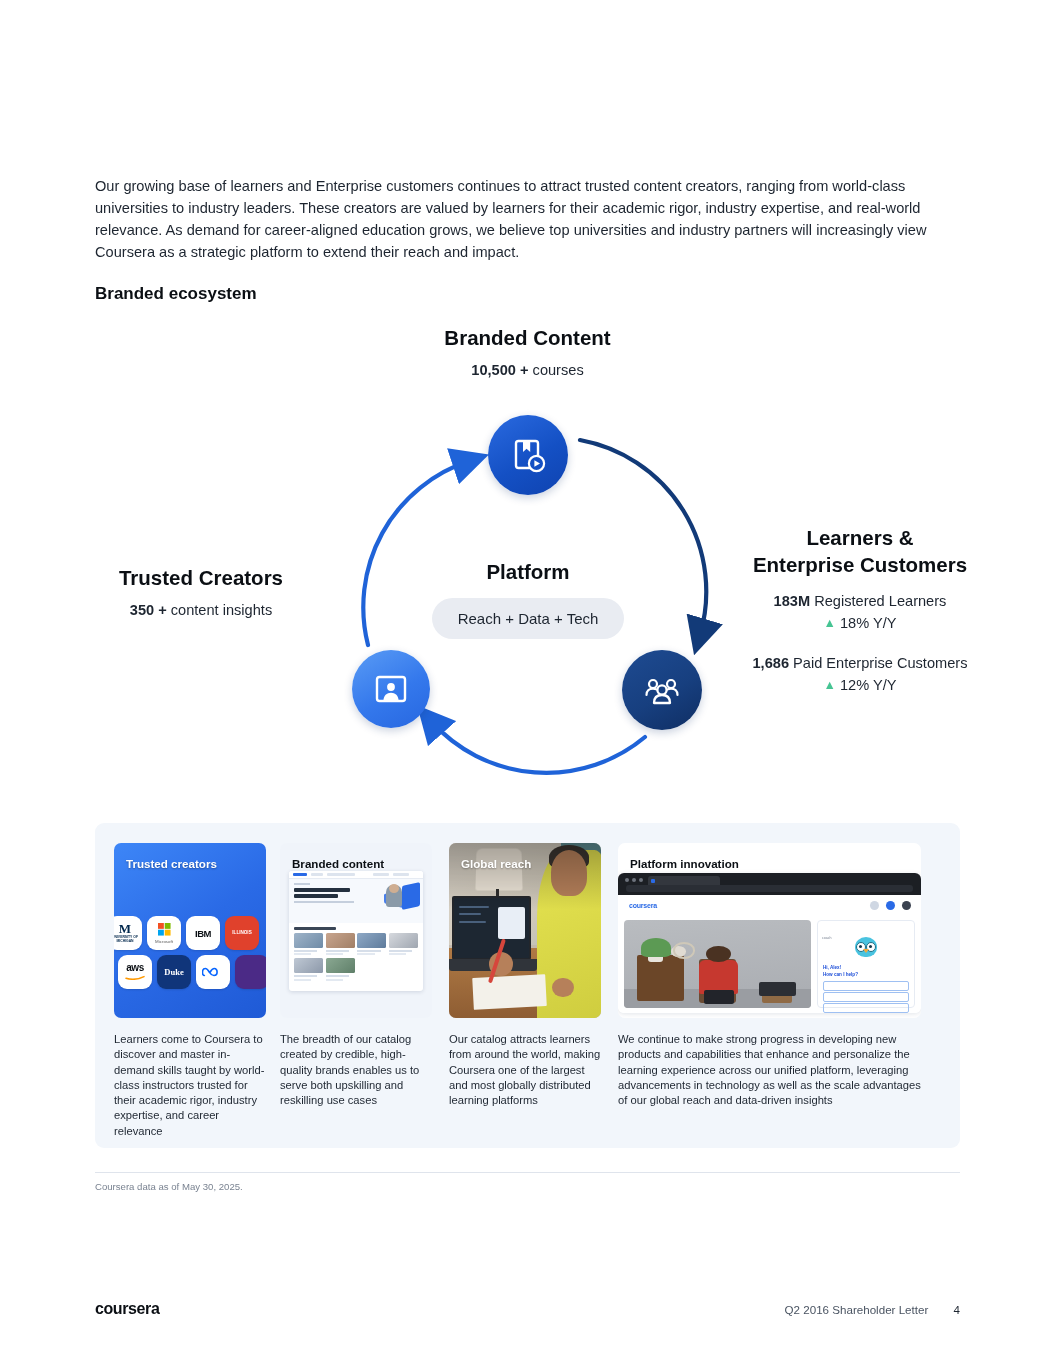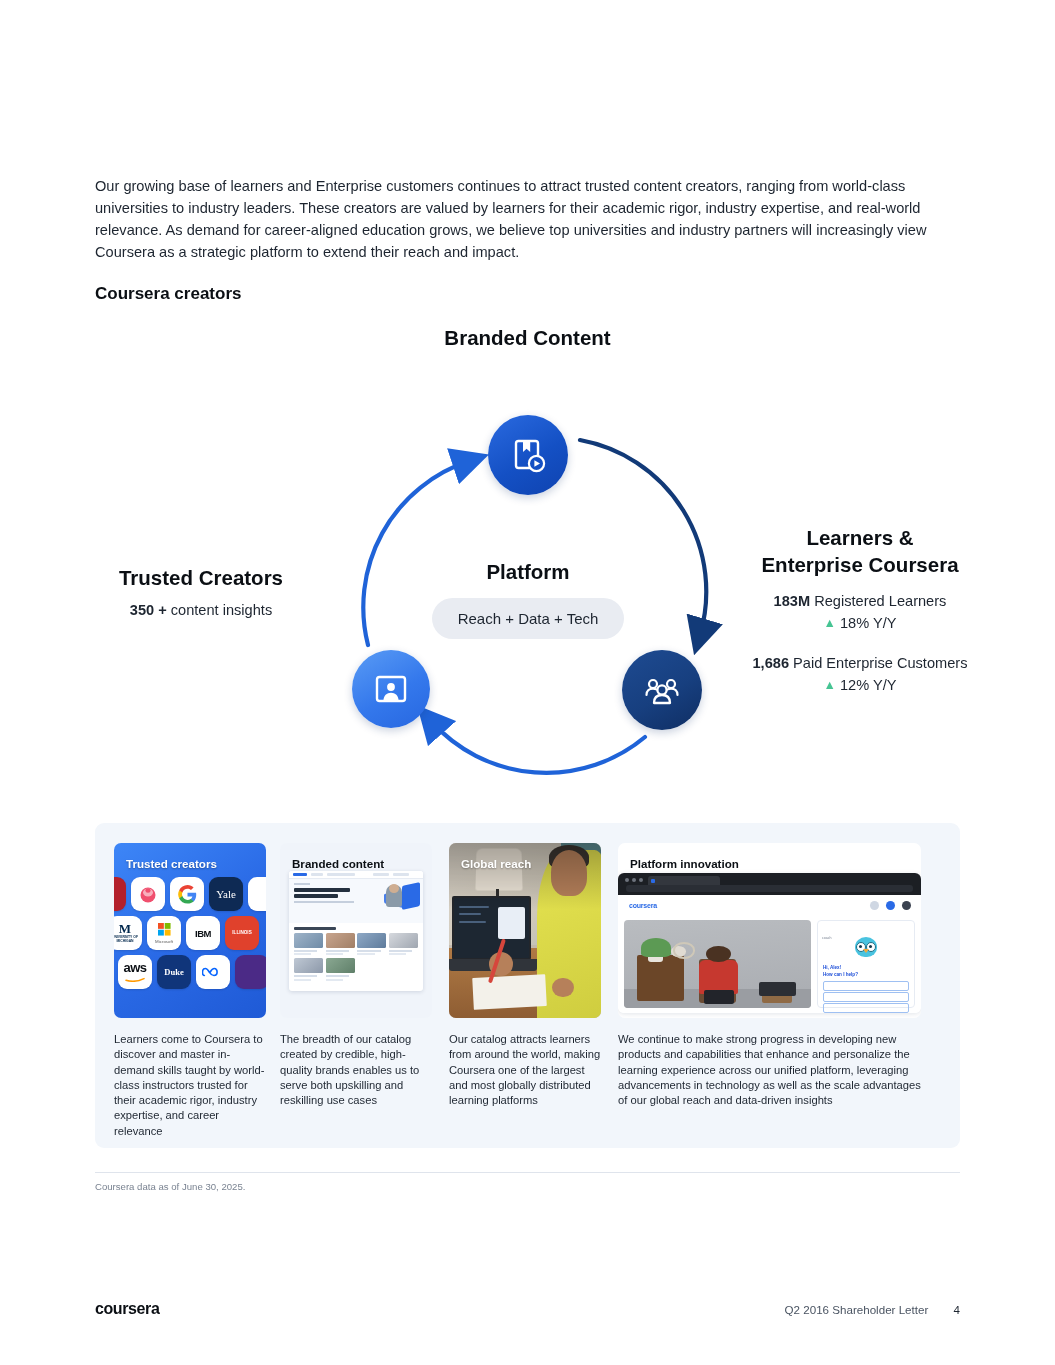--- a/index.html
+++ b/index.html
@@ -102,21 +102,21 @@
   }
   .lg.navy{background:#0e2a54;color:#fff;}
   .lg.red{background:#e0412c;color:#fff;}
   .lg.maroon{background:#b3202b;}
   .lg.purple{background:#4b2a86;}
   .lg.dblue{background:#10357a;color:#fff;}
   .lg .yale{font-family:"Liberation Serif",serif;font-size:11px;font-weight:normal;}
   .lg .duke{font-family:"Liberation Serif",serif;font-size:8.5px;color:#fff;line-height:8px;}
   .lg .ibm{font-size:9.5px;letter-spacing:-0.4px;font-weight:bold;}
   .lg .ill{font-size:4.6px;line-height:6px;text-align:center;font-weight:bold;}
-  .lg .aws{font-size:13px;font-weight:bold;letter-spacing:-0.5px;}
+  .lg .aws{font-size:10px;font-weight:bold;letter-spacing:-0.5px;}
   .lg .msname{font-size:4.4px;margin-top:1px;color:#5a5a5a;font-weight:normal;}
 
   
   .shotwrap{position:absolute;inset:0;background:#f0f4fa;
     display:flex;align-items:center;justify-content:center;}
   .shot{width:134px;height:120px;background:#fff;border-radius:3px;
     box-shadow:0 1px 4px rgba(10,30,70,.14);overflow:hidden;position:relative;}
   .shot .nav{height:7px;background:#fff;border-bottom:1px solid #e6ebf3;position:relative;}
   .shot .nav .brand{position:absolute;left:4px;top:2px;width:14px;height:3px;background:#2a6ae6;border-radius:1px;}
   .shot .nav .pill{position:absolute;top:2px;height:3px;background:#dde4ee;border-radius:1px;}
@@ -205,21 +205,21 @@
   .brand{position:absolute;left:95px;top:1300px;font-size:16px;font-weight:bold;color:#0b0f14;letter-spacing:-0.4px;}
   .foot-right{position:absolute;right:95px;top:1303px;font-size:11.6px;color:#4a5462;}
   .foot-right .pg{display:inline-block;margin-left:22px;color:#1d2530;}
 </style>
 </head>
 <body>
 
 <div class="page">
 
   <p class="intro">Our growing base of learners and Enterprise customers continues to attract trusted content creators, ranging from world-class universities to industry leaders. These creators are valued by learners for their academic rigor, industry expertise, and real-world relevance. As demand for career-aligned education grows, we believe top universities and industry partners will increasingly view Coursera as a strategic platform to extend their reach and impact.</p>
-  <h2 class="section-title">Coursera creators</h2>
+  <h2 class="section-title">Branded ecosystem</h2>
 
   <div class="diagram">
 
     <svg class="arcs" viewBox="0 0 1055 490">
       <defs>
         <marker id="ahA" markerWidth="9" markerHeight="9" refX="4" refY="4.5" orient="auto">
           <path d="M0,0 L9,4.5 L0,9 Z" fill="#1f63d8"></path>
         </marker>
         <marker id="ahB" markerWidth="9" markerHeight="9" refX="4" refY="4.5" orient="auto">
           <path d="M0,0 L9,4.5 L0,9 Z" fill="#123a78"></path>
@@ -259,30 +259,31 @@
         <path d="M4.5,25 C4.5,20.7 7.4,18.6 11,18.6 C12.3,18.6 13.4,18.9 14.3,19.4" fill="none" stroke="#fff" stroke-width="2.2" stroke-linecap="round"></path>
         <circle cx="29" cy="14" r="4" fill="none" stroke="#fff" stroke-width="2.2"></circle>
         <path d="M35.5,25 C35.5,20.7 32.6,18.6 29,18.6 C27.7,18.6 26.6,18.9 25.7,19.4" fill="none" stroke="#fff" stroke-width="2.2" stroke-linecap="round"></path>
         <circle cx="20" cy="20" r="4.6" fill="none" stroke="#fff" stroke-width="2.3"></circle>
         <path d="M12,33 C12,27.4 15.5,25 20,25 C24.5,25 28,27.4 28,33 Z" fill="none" stroke="#fff" stroke-width="2.3" stroke-linejoin="round"></path>
       </svg>
     </div>
 
     <div class="lbl lbl-branded">
       <div class="head">Branded Content</div>
+      <div class="sub"><b>10,500 +</b><span> courses</span></div>
     </div>
 
     <div class="lbl lbl-creators">
       <div class="head">Trusted Creators</div>
       <div class="sub"><b>350 +</b><span> content insights</span></div>
     </div>
 
     <div class="lbl lbl-learners">
       <div class="head">Learners &amp;</div>
-      <div class="head">Enterprise Coursera</div>
+      <div class="head">Enterprise Customers</div>
       <div class="sub">
         <div class="stat-line">
           <b>183M</b><span> Registered Learners</span>
         </div>
         <div class="stat-line yy">
           <span class="up">▲</span>
           <span>18% Y/Y</span>
         </div>
         <div class="stat-gap"></div>
         <div class="stat-line">
@@ -299,42 +300,20 @@
       <div class="platform-head">Platform</div>
       <div class="platform-pill">Reach + Data + Tech</div>
     </div>
   </div>
 
   <div class="band">
 
     <div class="card c1">
       <div class="thumb thumb-h">
         <div class="logogrid">
-          <div class="row" style="left:-22px;top:34px;">
-            <div class="lg maroon"></div>
-            <div class="lg">
-              <svg width="20" height="20" viewBox="0 0 20 20">
-                <circle cx="10" cy="11" r="7.5" fill="#f04f6e"></circle>
-                <ellipse cx="10" cy="8.5" rx="5" ry="4" fill="#fff" opacity=".55"></ellipse>
-                <ellipse cx="10" cy="6.5" rx="2.6" ry="2.2" fill="#f04f6e"></ellipse>
-              </svg>
-            </div>
-            <div class="lg">
-              <svg width="19" height="19" viewBox="0 0 24 24">
-                <path fill="#4285F4" d="M23 12.2c0-.8-.1-1.6-.2-2.3H12v4.5h6.2c-.3 1.5-1.1 2.7-2.4 3.5v2.9h3.9C21.9 18.7 23 15.8 23 12.2z"></path>
-                <path fill="#34A853" d="M12 23.5c3.2 0 5.9-1.1 7.8-2.9l-3.9-2.9c-1.1.7-2.4 1.1-3.9 1.1-3 0-5.6-2-6.5-4.8H1.5v3C3.4 20.8 7.4 23.5 12 23.5z"></path>
-                <path fill="#FBBC05" d="M5.5 14c-.2-.7-.4-1.4-.4-2.2s.1-1.5.4-2.2v-3H1.5C.7 8.2.2 10 .2 11.8s.5 3.6 1.3 5.2l4-3z"></path>
-                <path fill="#EA4335" d="M12 4.7c1.7 0 3.2.6 4.4 1.7l3.3-3.3C17.9 1.2 15.2 0 12 0 7.4 0 3.4 2.7 1.5 6.6l4 3c.9-2.8 3.5-4.9 6.5-4.9z"></path>
-              </svg>
-            </div>
-            <div class="lg navy">
-                <span class="yale">Yale</span>
-              </div>
-            <div class="lg"></div>
-          </div>
           <div class="row" style="left:-6px;top:73px;">
             <div class="lg">
               <div style="text-align:center;">
                 <div style="font-family:'Liberation Serif',serif;font-size:13px;color:#00274c;line-height:12px;font-weight:bold;">M</div>
                 <div class="ill" style="color:#00274c;font-size:3.4px;line-height:4px;">UNIVERSITY OF<br>MICHIGAN</div>
               </div>
             </div>
             <div class="lg">
               <div style="text-align:center;">
                 <svg width="13" height="13" viewBox="0 0 12 12">
@@ -530,21 +509,21 @@
           <span class="hand2"></span>
           <span class="shade"></span>
         </div>
         <span class="cap cap-white">Global reach</span>
       </div>
       <div class="caption">Our catalog attracts learners from around the world, making Coursera one of the largest and most globally distributed learning platforms</div>
     </div>
   </div>
 
   <div class="rule"></div>
-  <div class="footnote">Coursera data as of June 30, 2025.</div>
+  <div class="footnote">Coursera data as of May 30, 2025.</div>
 
   <div class="brand">coursera</div>
   <div class="foot-right">
     <span>Q2 2016 Shareholder Letter</span>
     <span class="pg">4</span>
   </div>
 
 </div>
 
 </body></html>

